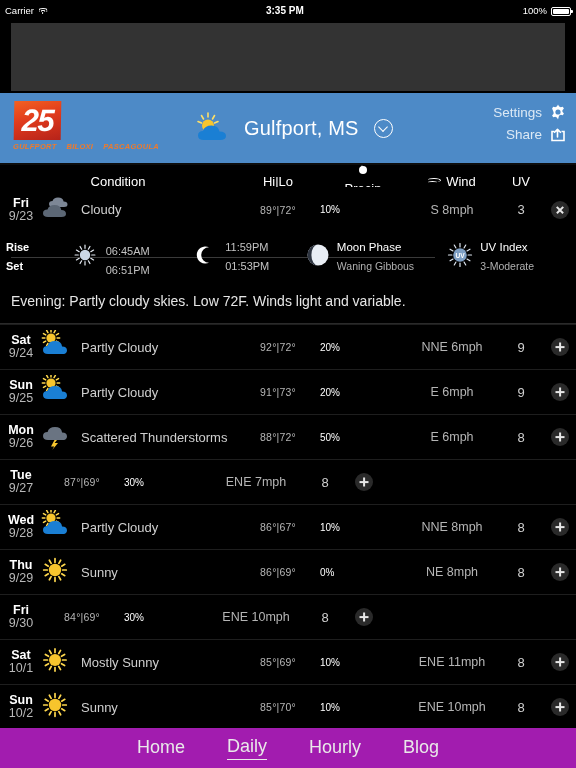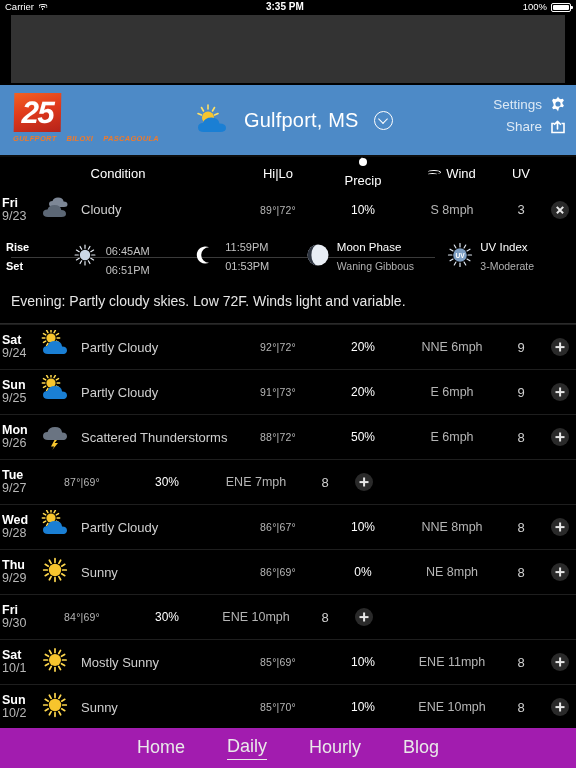--- a/index.html
+++ b/index.html
@@ -6,21 +6,21 @@
   html, body {
     width:576px; height:768px;
     background:#000;
     font-family:"Liberation Sans", sans-serif;
     overflow:hidden;
   }
   #app { position:relative; width:576px; height:768px; overflow:hidden; }
 
   
   .statusbar {
-    height:14px; background:#000; color:#fff;
+    height:22px; background:#000; color:#fff;
     display:flex; align-items:center; justify-content:space-between;
     padding:0 5px; font-size:9.5px; line-height:14px;
   }
   .sb-left, .sb-right { display:flex; align-items:center; gap:4px; }
   .sb-center { font-weight:bold; font-size:10px; }
   .wifi-ico { display:inline-block; width:9px; height:8px; position:relative; }
   .wifi-ico i {
     position:absolute; border:1.1px solid #fff; border-bottom:none;
     border-radius:50% 50% 0 0; left:50%; transform:translateX(-50%);
   }
@@ -110,28 +110,28 @@
   .wind-ico i:nth-child(1){ width:13px; height:4px; top:1px; border-right:1.3px solid #fff; border-top-right-radius:60%; }
   .wind-ico i:nth-child(2){ width:9px; height:3px; top:4px; }
 
   
   .row {
     height:45px; display:flex; align-items:center;
     border-bottom:1px solid #1e1e1e; background:#000;
   }
   .row.expanded { border-bottom:none; }
   .r-day {
-    width:40px; line-height:13px; padding-left:2px;
+    width:40px; text-align:center; line-height:13px; padding-left:2px;
   }
   .r-dow { color:#ffffff; font-size:12.5px; font-weight:bold; }
   .r-date { color:#b8b8b8; font-size:12.5px; }
   .r-cond { width:196px; display:flex; align-items:center; gap:7px; }
   .r-cond-label { color:#cfcfcf; font-size:13px; }
   .r-hilo { width:84px; text-align:center; color:#b5b5b5; font-size:10.5px; letter-spacing:0.2px; }
-  .r-prec { width:86px; text-align:center; color:#ffffff; font-size:12px; }
+  .r-prec { width:86px; text-align:left; color:#ffffff; font-size:10px; }
   .r-wind { width:92px; text-align:center; color:#b5b5b5; font-size:12.5px; }
   .r-uv   { width:46px; text-align:center; color:#cfcfcf; font-size:13px; }
   .r-btn  { width:32px; display:flex; justify-content:center; }
   .circ-btn {
     width:18px; height:18px; border-radius:50%; background:#2a2a2a;
     position:relative; flex:none;
   }
   .circ-btn.plus::before, .circ-btn.plus::after {
     content:""; position:absolute; background:#e8e8e8; left:50%; top:50%;
   }

